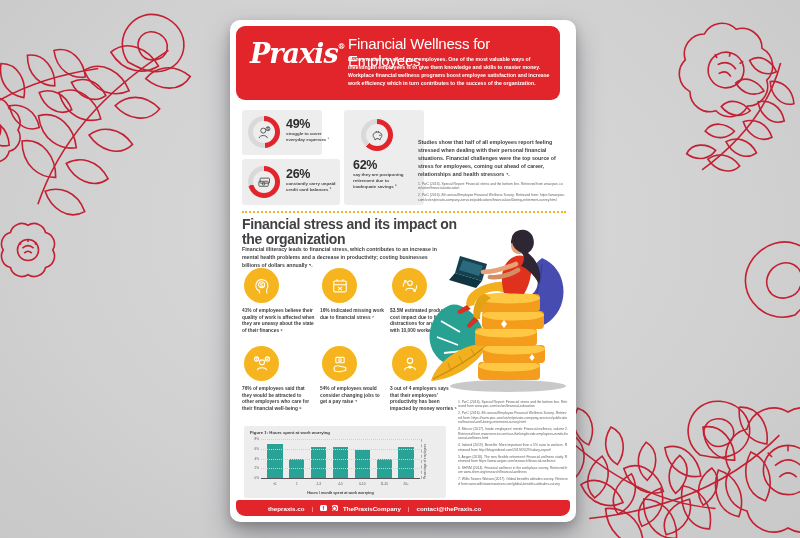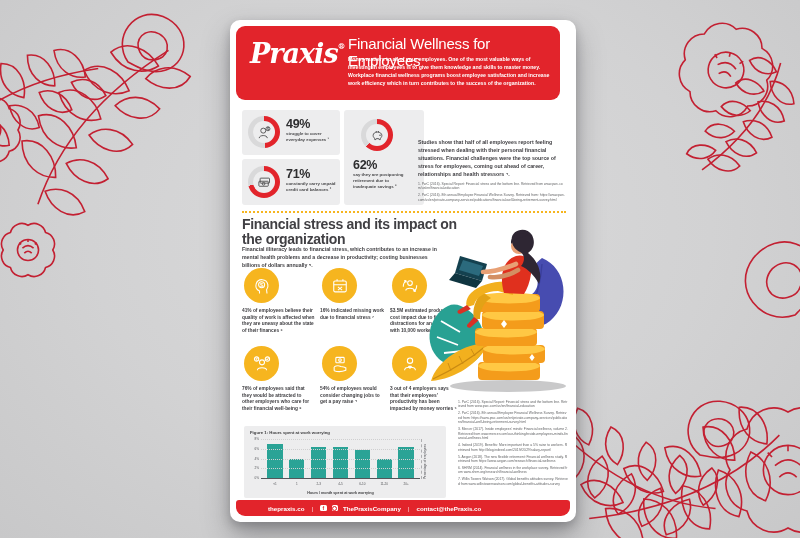--- a/index.html
+++ b/index.html
@@ -130,21 +130,21 @@
 </svg>
 
 <div class="poster">
 
   <div class="poster-header">
     <div class="logo"><span>Praxis</span><sup>®</sup></div>
     <div class="hdr-title">Financial Wellness for Employees</div>
     <div class="hdr-body">Money matters to all of your employees. One of the most valuable ways of investing in employees is to give them knowledge and skills to master money. Workplace financial wellness programs boost employee satisfaction and increase work efficiency which in turn contributes to the success of the organization.</div>
   </div>
 
-  <div class="stat-box" style="left:12px;top:90px;width:98px;height:45px;">
+  <div class="stat-box" style="left:12px;top:90px;width:80px;height:45px;">
     <div class="donut" style="left: 6px; top: 6px; background: conic-gradient(rgb(226, 36, 43) 0deg, rgb(226, 36, 43) 49%, rgb(217, 217, 218) 49%, rgb(217, 217, 218) 100%);">
       <div class="donut-hole">
         <svg width="15" height="15" viewBox="0 0 24 24">
           <g fill="none" stroke="#4a4a4c" stroke-width="1.4">
             <circle cx="10" cy="9" r="4"></circle>
               <path d="M3.5 21 C 3.5 15.5, 16.5 15.5, 16.5 21"></path>
               <circle cx="17.5" cy="6" r="3.2"></circle>
           </g>
           <text x="17.5" y="8.2" font-size="6" text-anchor="middle" fill="#4a4a4c" font-weight="bold">$</text>
         </svg>
@@ -159,21 +159,21 @@
       <div class="donut-hole">
         <svg width="15" height="15" viewBox="0 0 24 24">
           <g fill="none" stroke="#4a4a4c" stroke-width="1.4">
             <rect x="5" y="5" width="15" height="8" rx="1"></rect>
               <rect x="3" y="10" width="15" height="8" rx="1"></rect>
               <circle cx="10.5" cy="14" r="2.2"></circle>
           </g>
         </svg>
       </div>
     </div>
-    <div class="stat-val" style="left:44px;top:8px;">71%</div>
+    <div class="stat-val" style="left:44px;top:8px;">26%</div>
     <div class="stat-lbl" style="left:44px;top:22px;width:50px;">constantly carry unpaid credit card balances ²</div>
   </div>
 
   <div class="stat-box" style="left:114px;top:90px;width:80px;height:95px;">
     <div class="donut" style="left: 17px; top: 9px; background: conic-gradient(rgb(226, 36, 43) 0deg, rgb(226, 36, 43) 62%, rgb(217, 217, 218) 62%, rgb(217, 217, 218) 100%);">
       <div class="donut-hole">
         <svg width="15" height="15" viewBox="0 0 24 24">
           <g fill="none" stroke="#4a4a4c" stroke-width="1.4">
             <path d="M5 12 C 5 8.5, 8 6.5, 12 6.5 C 16 6.5, 19 8.8, 19 12 C 19 14, 18 15.5, 16.5 16.5 L16.5 18.5 L14.5 18.5 L14 17 L10 17 L9.5 18.5 L7.5 18.5 L7.5 16.5 C 6 15.5, 5 14, 5 12 Z"></path>
             <path d="M10 6.8 L10 4.8 M13.5 6.8 L13.5 4.8"></path>

